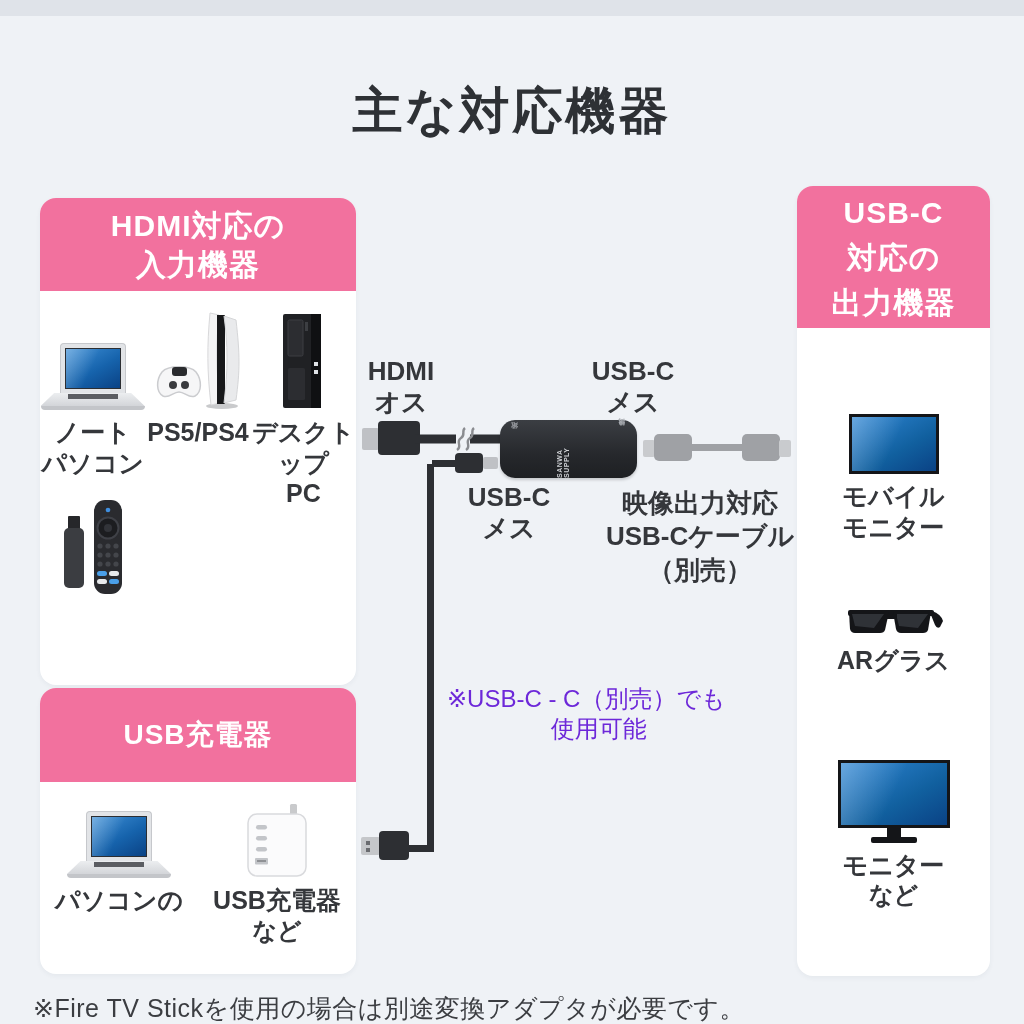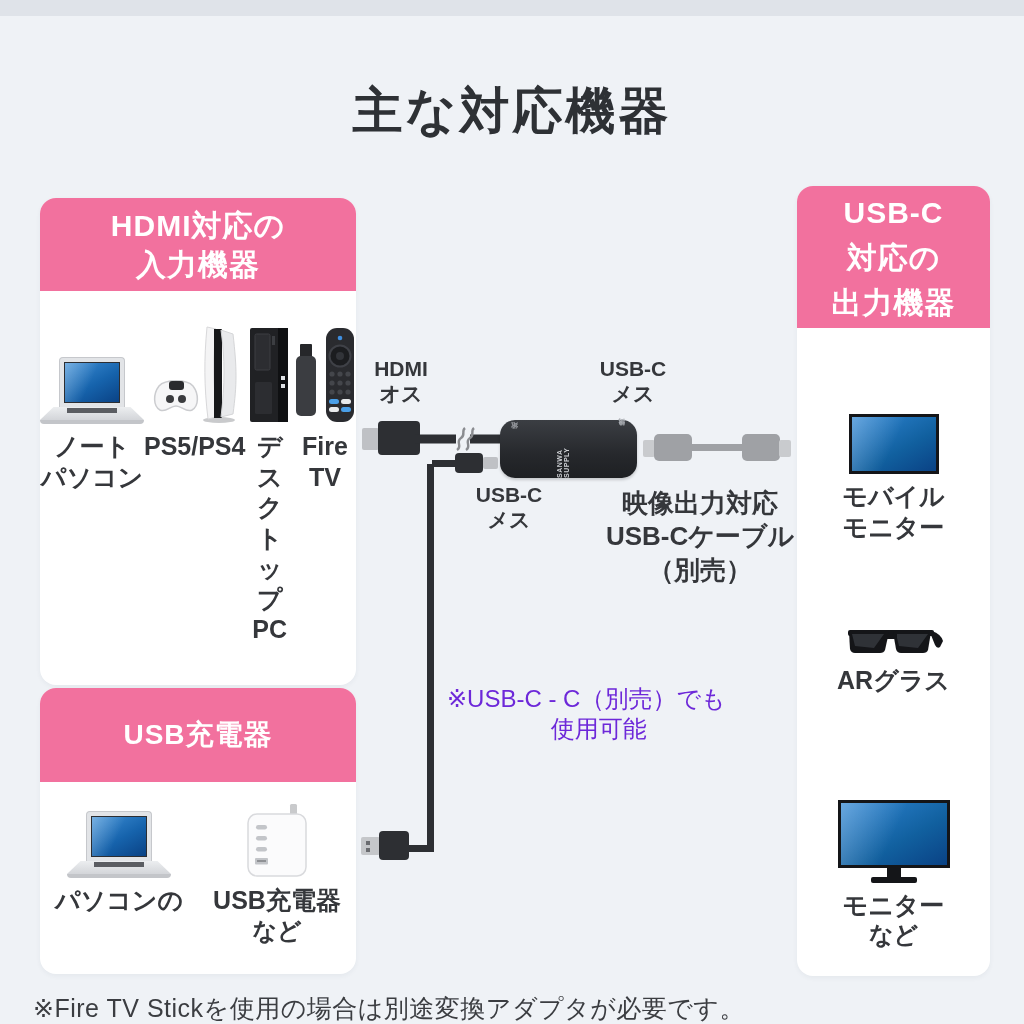--- a/index.html
+++ b/index.html
@@ -23,30 +23,30 @@
     background:#F2719E; color:#fff; font-weight:700; text-align:center;
     display:flex; flex-direction:column; justify-content:center; letter-spacing:1px;
   }
   #box-hdmi  { left:40px;  top:182px; width:316px; height:487px; }
   #box-hdmi  .box-header { height:93px;  font-size:30px; line-height:1.3; }
   #box-power { left:40px;  top:672px; width:316px; height:286px; }
   #box-power .box-header { height:94px;  font-size:28px; line-height:1.35; }
   #box-usbc  { left:797px; top:170px; width:193px; height:790px; }
   #box-usbc  .box-header { height:142px; font-size:30px; line-height:1.5; }
 
-  .grid2x2 { display:grid; grid-template-columns:1fr 1fr 1fr 1fr; grid-template-rows:190px 186px; padding-top:14px; }
+  .grid2x2 { display:grid; grid-template-columns:1fr 1fr 1fr; grid-template-rows:190px 186px; }
   .row2    { display:grid; grid-template-columns:1fr 1fr; padding-top:22px; }
   .item { display:flex; flex-direction:column; align-items:center; justify-content:flex-end; }
   .icon-zone { flex:1 1 auto; display:flex; align-items:flex-end; justify-content:center; }
   .item-label {
     font-weight:700; font-size:25px; line-height:1.22; text-align:center;
     color:#35373B; margin-top:7px; height:64px; width:100%;
   }
   .item-label .small { font-size:24px; }
-  #box-usbc .col { display:flex; flex-direction:column; align-items:center;gap:20px; }
+  #box-usbc .col { display:flex; flex-direction:column; align-items:center; }
   #box-usbc .item-label { height:auto; }
 
   
   .laptop { width:104px; }
   .laptop-screen { width:66px; height:50px; margin:0 auto; background:#e2e4e7; border:1px solid #c6c8cc; border-bottom:none; border-radius:4px 4px 0 0; padding:4px; }
   .laptop-screen-inner { width:100%; height:100%;
     background:linear-gradient(115deg, rgba(255,255,255,.30) 0%, rgba(255,255,255,0) 48%),
                linear-gradient(150deg,#3E8FD6 0%,#1663AC 55%,#0A4285 100%);
     border:1px solid #2c2e32; }
   .laptop-base { width:104px; height:13px; background:linear-gradient(#eceef0,#d3d5d9);
@@ -60,21 +60,21 @@
   .mobile-monitor { width:90px; height:60px; background:#141518; padding:3px; }
   .mobile-monitor .screen-blue { width:100%; height:100%; }
   .monitor-tv { width:112px; }
   .monitor-tv .frame { width:112px; height:68px; background:#141518; padding:3px; }
   .monitor-tv .screen-blue { width:100%; height:100%; }
   .monitor-neck { width:14px; height:9px; background:#141518; margin:0 auto; }
   .monitor-base { width:46px; height:6px; background:#141518; border-radius:2px; margin:0 auto; }
 
   
   .abs { position:absolute; }
-  .dg-label { font-weight:700; font-size:21px; line-height:1.2; text-align:center; color:#35373B; width:110px; }
+  .dg-label { font-weight:700; font-size:26px; line-height:1.2; text-align:center; color:#35373B; width:110px; }
   .cable-dark { background:#2D2F33; }
   .adapter-body {
     left:500px; top:404px; width:137px; height:58px; border-radius:15px;
     background:linear-gradient(180deg,#3B3E43 0%,#26282C 60%,#1E2023 100%);
     box-shadow:0 2px 3px rgba(0,0,0,.18);
   }
   .adapter-marking { position:absolute; color:#A8ABB1; writing-mode:vertical-rl; transform:rotate(180deg); font-size:7px; letter-spacing:.5px; }
   .connector-body { background:#2D2F33; border-radius:4px; }
   .connector-tip  { background:#BFC1C5; border-radius:2px; }
   .gray-conn { background:#9FA1A5; border-radius:5px; }
@@ -173,21 +173,20 @@
             <circle cx="38" cy="64" r="2.6" fill="#44464b"></circle>
               <circle cx="46" cy="64" r="2.6" fill="#44464b"></circle>
               <circle cx="54" cy="64" r="2.6" fill="#44464b"></circle>
             <rect x="35" y="71" width="10" height="5" rx="2.5" fill="#4a9fe8"></rect>
             <rect x="47" y="71" width="10" height="5" rx="2.5" fill="#e8eaec"></rect>
             <rect x="35" y="79" width="10" height="5" rx="2.5" fill="#e8eaec"></rect>
             <rect x="47" y="79" width="10" height="5" rx="2.5" fill="#4a9fe8"></rect>
           </svg>
         </div>
         <div class="item-label">
-          <div>Fire TV</div>
         </div>
       </div>
     </div>
   </div>
 
   <div class="box" id="box-power">
     <div class="box-header">
       <div>USB充電器</div>
     </div>
     <div class="row2">

